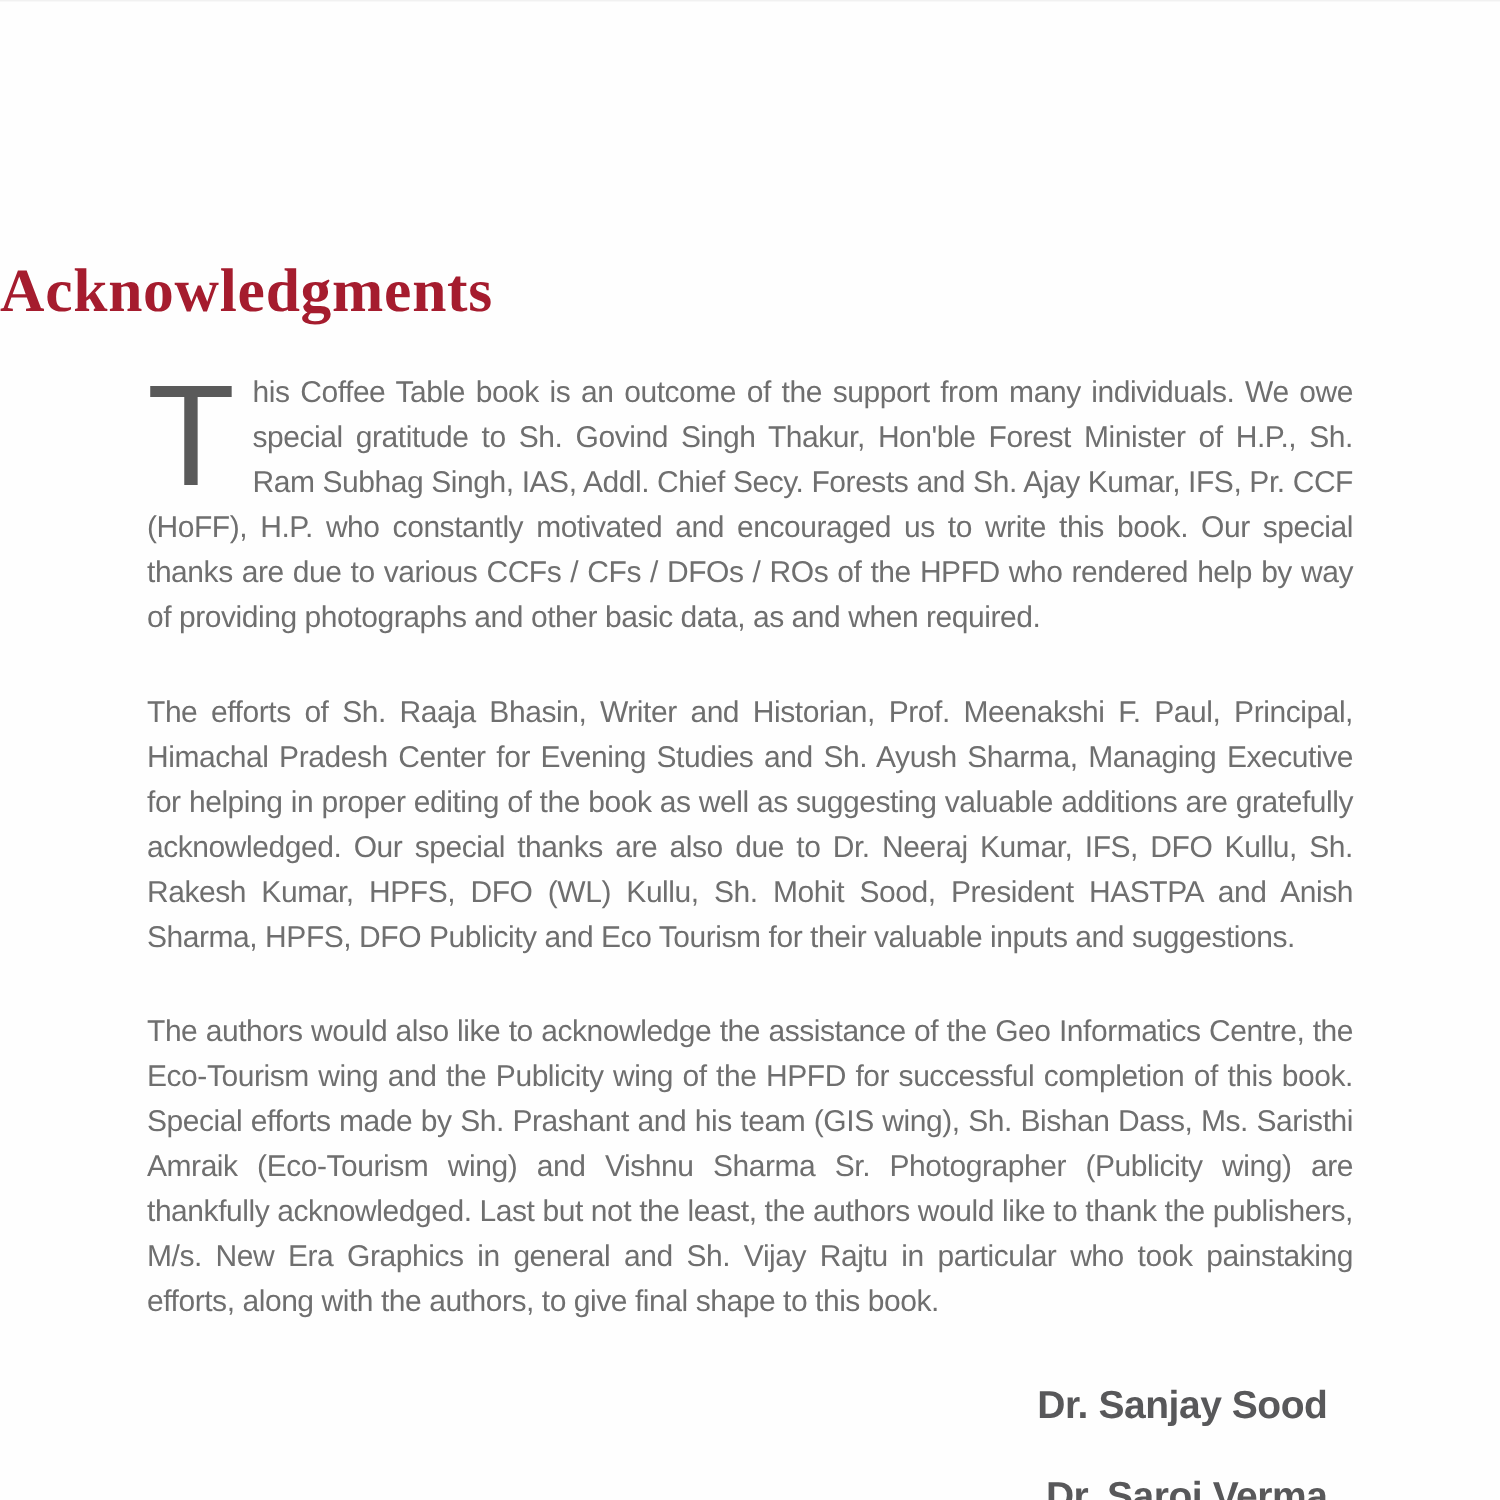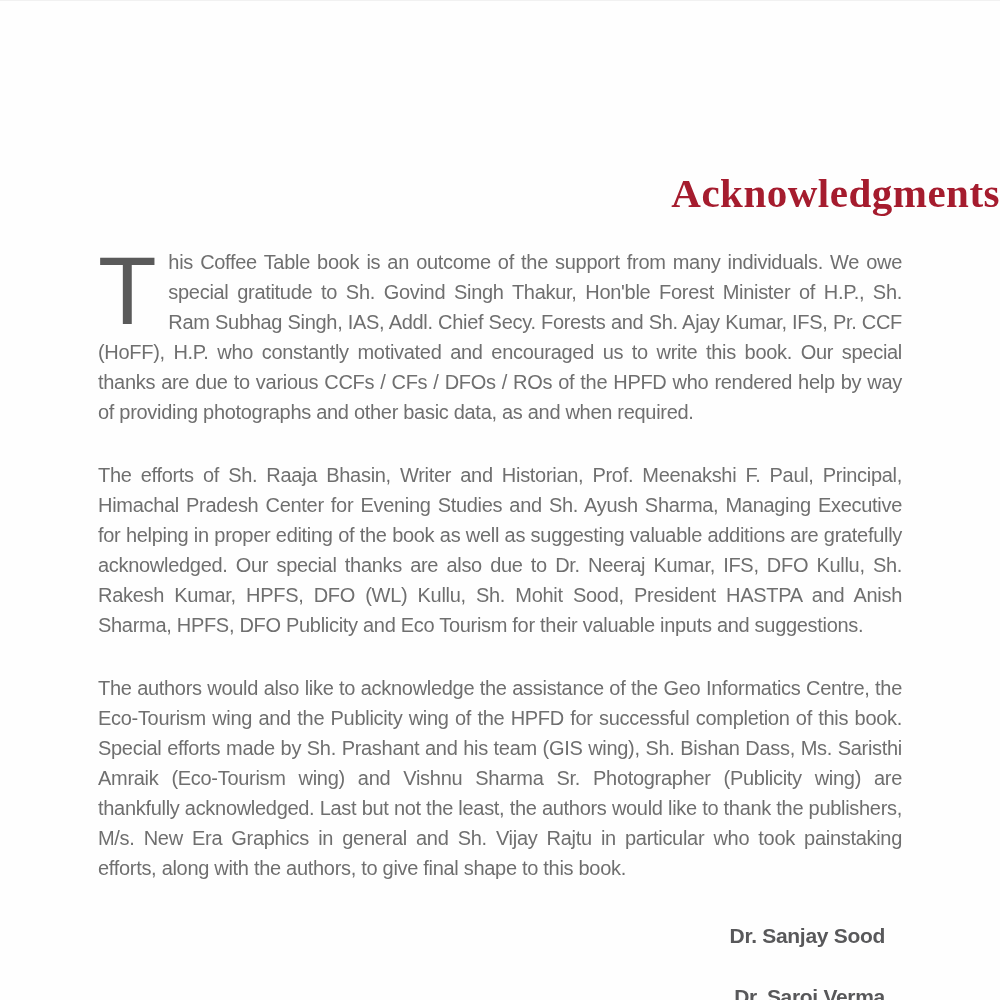--- a/index.html
+++ b/index.html
@@ -11,21 +11,21 @@
     position: relative;
     width: 1000px;
     height: 1000px;
     background: #fefefe;
     overflow: hidden;
     font-family: "Liberation Sans", sans-serif;
     border-top: 1px solid #f1f1f1;
   }
   .page-title {
     margin: 168px 0 0 0;
-    text-align: right;
+    text-align: left;
     font-family: "Liberation Serif", serif;
     font-weight: bold;
     font-size: 41px;
     letter-spacing: 0.5px;
     color: #a51c2e;
   }
   .content {
     margin: 30px 98px 0 98px;
     color: #6f6f6f;
     font-size: 20px;
@@ -45,21 +45,21 @@
     color: #5a5a5a;
     font-weight: 400;
   }
   .signatures {
     margin: 38px 115px 0 0;
     text-align: right;
   }
   .sig {
     color: #58585a;
     font-weight: bold;
-    font-size: 21px;
+    font-size: 26px;
     line-height: 30px;
     letter-spacing: -0.3px;
     margin-bottom: 31px;
     padding-left: 36px;
   }
 </style>
 </head>
 <body>
 
 <div class="page">

